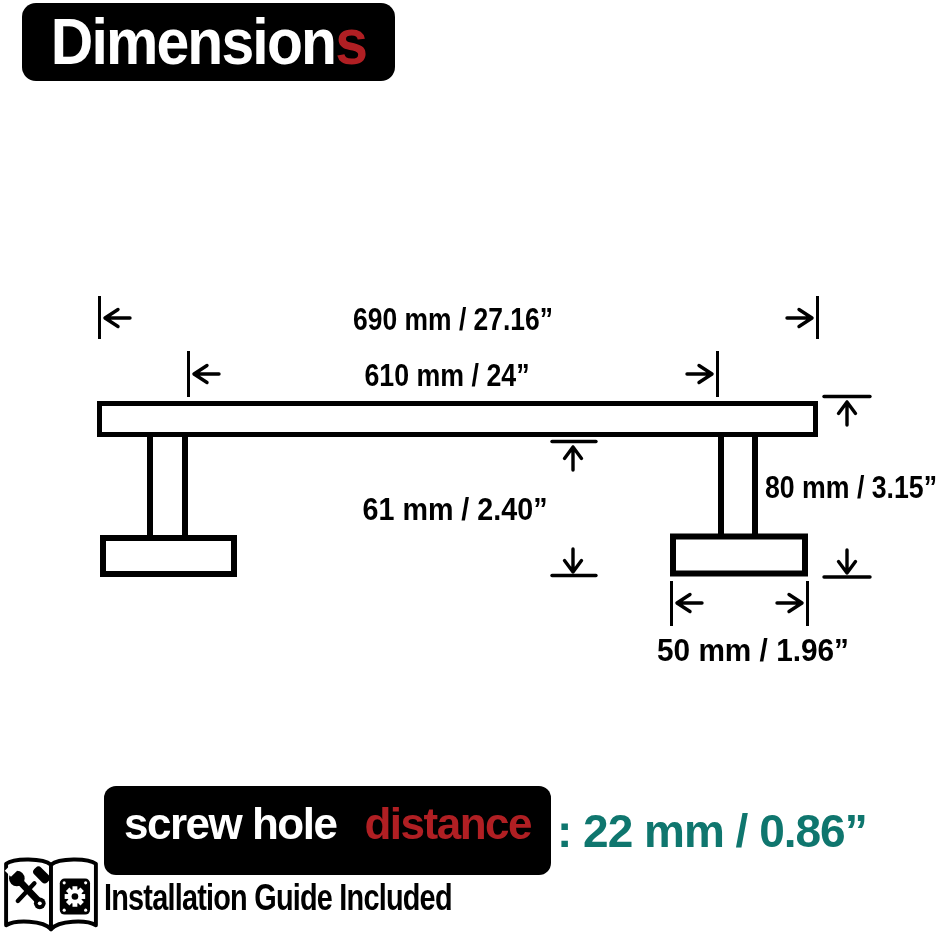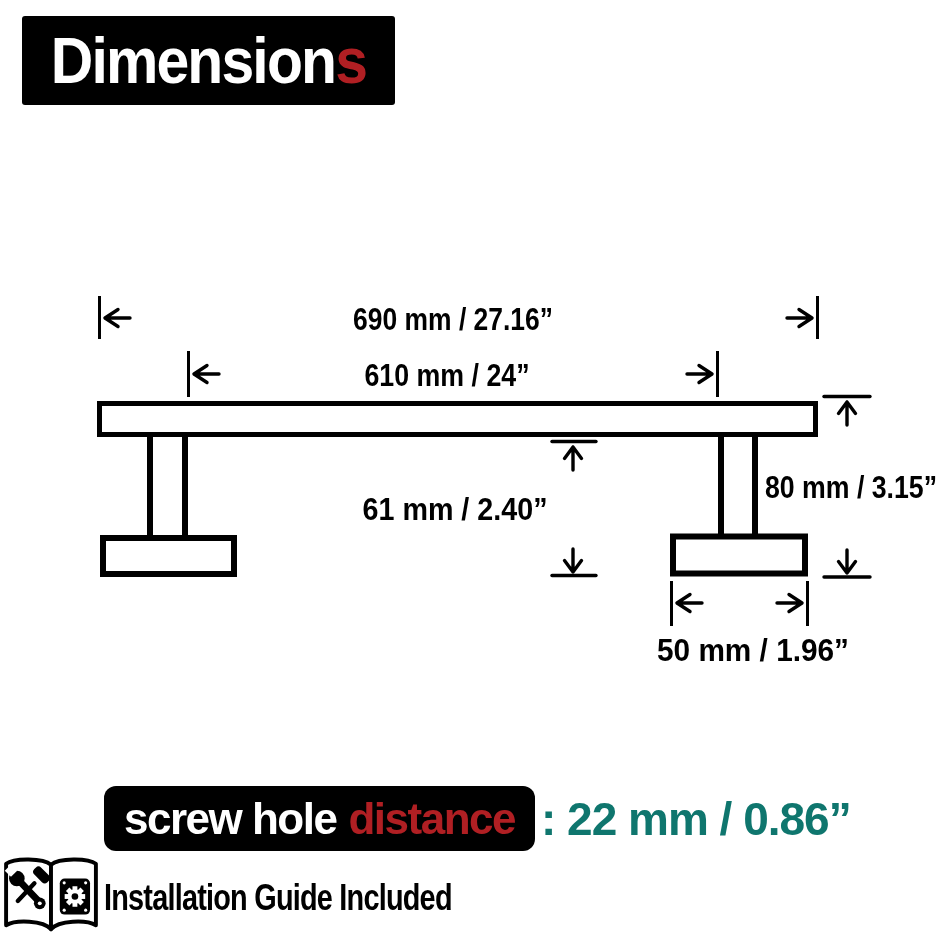--- a/index.html
+++ b/index.html
@@ -2,22 +2,22 @@
 <html style="--accent: #b01f23;"><head>
 <meta charset="utf-8">
 <style>
   html,body{margin:0;padding:0;}
   body{
     width:939px;height:943px;position:relative;background:#ffffff;
     font-family:"Liberation Sans",sans-serif;overflow:hidden;color:#000;
   }
   
   .title-box{
-    position:absolute;left:22px;top:16px;width:373px;height:89px;
-    background:#000;border-radius:3px;
+    position:absolute;left:22px;top:3px;width:373px;height:78px;
+    background:#000;border-radius:14px;
     display:flex;align-items:center;justify-content:center;
   }
   .title-text{
     font-size:64px;font-weight:700;letter-spacing:-2px;white-space:nowrap;
     transform:scaleX(0.92);line-height:1;
   }
   .title-text .w{color:#fff;}
   .title-text .r{color:var(--accent,#b01f23);}
   
   svg.diagram{position:absolute;left:0;top:0;}
@@ -25,25 +25,25 @@
     font-family:"Liberation Sans",sans-serif;font-weight:700;font-size:32px;fill:#000;
   }
   svg.diagram .stroke{stroke:#000;fill:none;}
   
   .screw-row{
     position:absolute;left:104px;top:786px;
     display:flex;align-items:center;gap:6px;white-space:nowrap;
   }
   .screw-box{
     background:#000;border-radius:12px;height:57px;
-    display:flex;align-items:center;padding:4px 20px;
+    display:flex;align-items:flex-start;padding:16px 20px;
   }
   .screw-box span{font-size:44px;font-weight:700;letter-spacing:-1.5px;line-height:1;}
   .screw-box .w{color:#fff;}
-  .screw-box .r{color:var(--accent,#b01f23);margin-left:12px;}
+  .screw-box .r{color:var(--accent,#b01f23);margin-left:28px;}
   .screw-value{font-size:46px;font-weight:700;letter-spacing:-1px;color:#0f766e;}
   
   .footer-row{
     position:absolute;left:2px;top:856px;
     display:flex;align-items:center;gap:4px;
   }
   .footer-text{
     font-size:37px;font-weight:700;letter-spacing:-1px;color:#000;white-space:nowrap;
     transform:scaleX(0.78);transform-origin:left center;line-height:1;
   }

